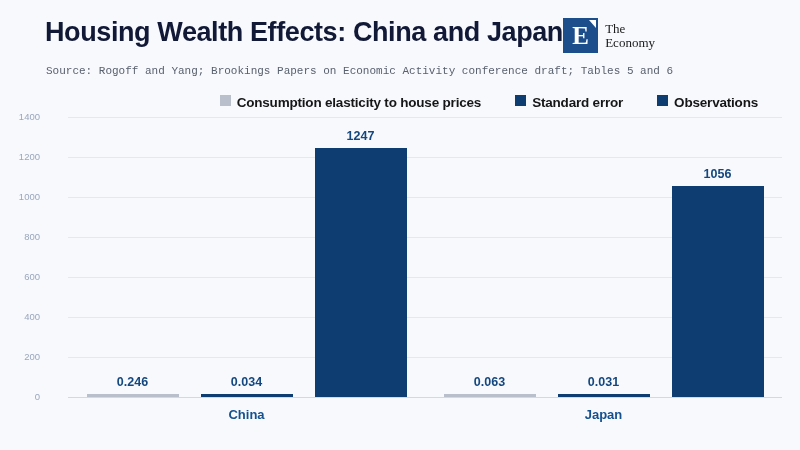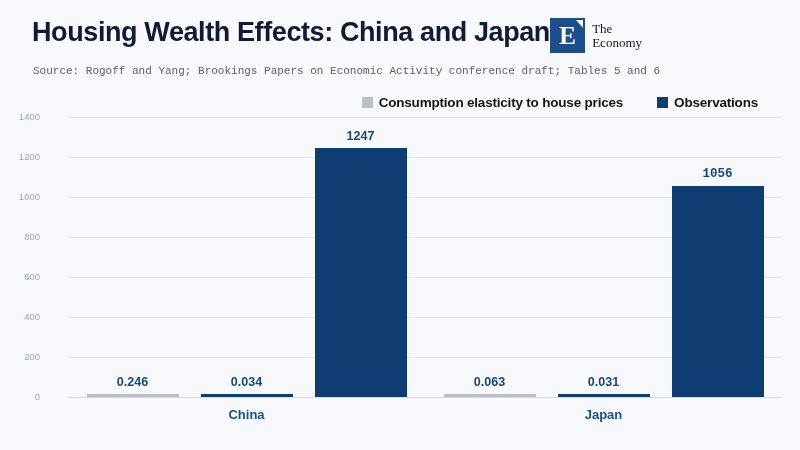--- a/index.html
+++ b/index.html
@@ -16,21 +16,21 @@
   #page {
     position: relative;
     width: 800px;
     height: 450px;
     background: #f7f9fd;
   }
 
   
   #header {
     position: absolute;
-    left: 4px; top: 0;
+    left: 17px; top: 0;
     width: 656px;
     height: 88px;
   }
   #chart-title {
     position: absolute;
     left: 28px;
     top: 17px;
     font-size: 27px;
     font-weight: bold;
     letter-spacing: -0.4px;
@@ -99,21 +99,21 @@
     height: 20px;
     display: flex;
     justify-content: flex-end;
     align-items: center;
     padding-right: 42px;
     box-sizing: border-box;
     gap: 34px;
   }
   .legend-item {
     display: flex;
-    align-items: center;
+    align-items: flex-start;
     gap: 6px;
     white-space: nowrap;
   }
   .legend-swatch {
     width: 11px;
     height: 11px;
     flex: 0 0 auto;
   }
   .legend-label {
     font-size: 13.5px;
@@ -198,20 +198,24 @@
         <div>The</div>
         <div>Economy</div>
       </div>
     </div>
   </div>
 
   <div id="legend">
       <div class="legend-item">
         <span class="legend-swatch" style="background: rgb(185, 191, 203);"></span>
         <span class="legend-label">Consumption elasticity to house prices</span>
+      </div>
+      <div class="legend-item">
+        <span class="legend-swatch" style="background: rgb(14, 61, 113);"></span>
+        <span class="legend-label">Standard error</span>
       </div>
       <div class="legend-item">
         <span class="legend-swatch" style="background: rgb(14, 61, 113);"></span>
         <span class="legend-label">Observations</span>
       </div>
     </div>
 
   <div id="plot">
     <div id="plot-area">
         <div class="gridline baseline" style="top: 280px;"></div>
@@ -235,18 +239,18 @@
         <div class="bar" style="left: 132.5px; width: 92px; height: 3px; background: rgb(14, 61, 113);"></div>
         <div class="bar-label" style="left: 178.5px; top: 258px;">0.034</div>
         <div class="bar" style="left: 246.5px; width: 92px; height: 249.4px; background: rgb(14, 61, 113);"></div>
         <div class="bar-label" style="left: 292.5px; top: 11.6px;">1247</div>
         <div class="cat-label" style="left: 178.5px; top: 290px;">China</div>
         <div class="bar" style="left: 375.5px; width: 92px; height: 3px; background: rgb(185, 191, 203);"></div>
         <div class="bar-label" style="left: 421.5px; top: 258px;">0.063</div>
         <div class="bar" style="left: 489.5px; width: 92px; height: 3px; background: rgb(14, 61, 113);"></div>
         <div class="bar-label" style="left: 535.5px; top: 258px;">0.031</div>
         <div class="bar" style="left: 603.5px; width: 92px; height: 211.2px; background: rgb(14, 61, 113);"></div>
-        <div class="bar-label" style="left: 649.5px; top: 49.8px; font-family: Liberation Mono, monospace;">1056</div>
+        <div class="bar-label" style="left: 649.5px; top: 49.8px;">1056</div>
         <div class="cat-label" style="left: 535.5px; top: 290px;">Japan</div>
       </div>
   </div>
 
 </div>
 
 </body></html>

